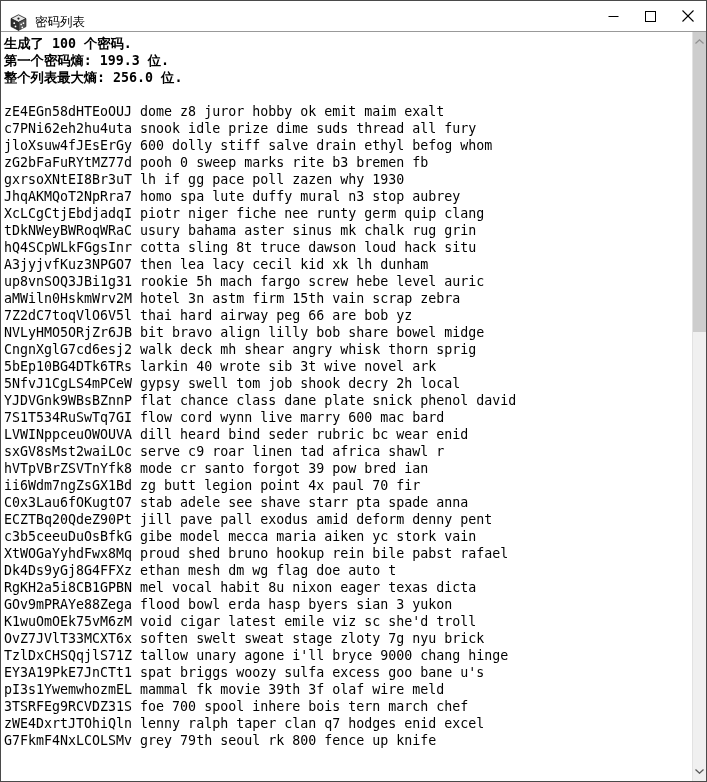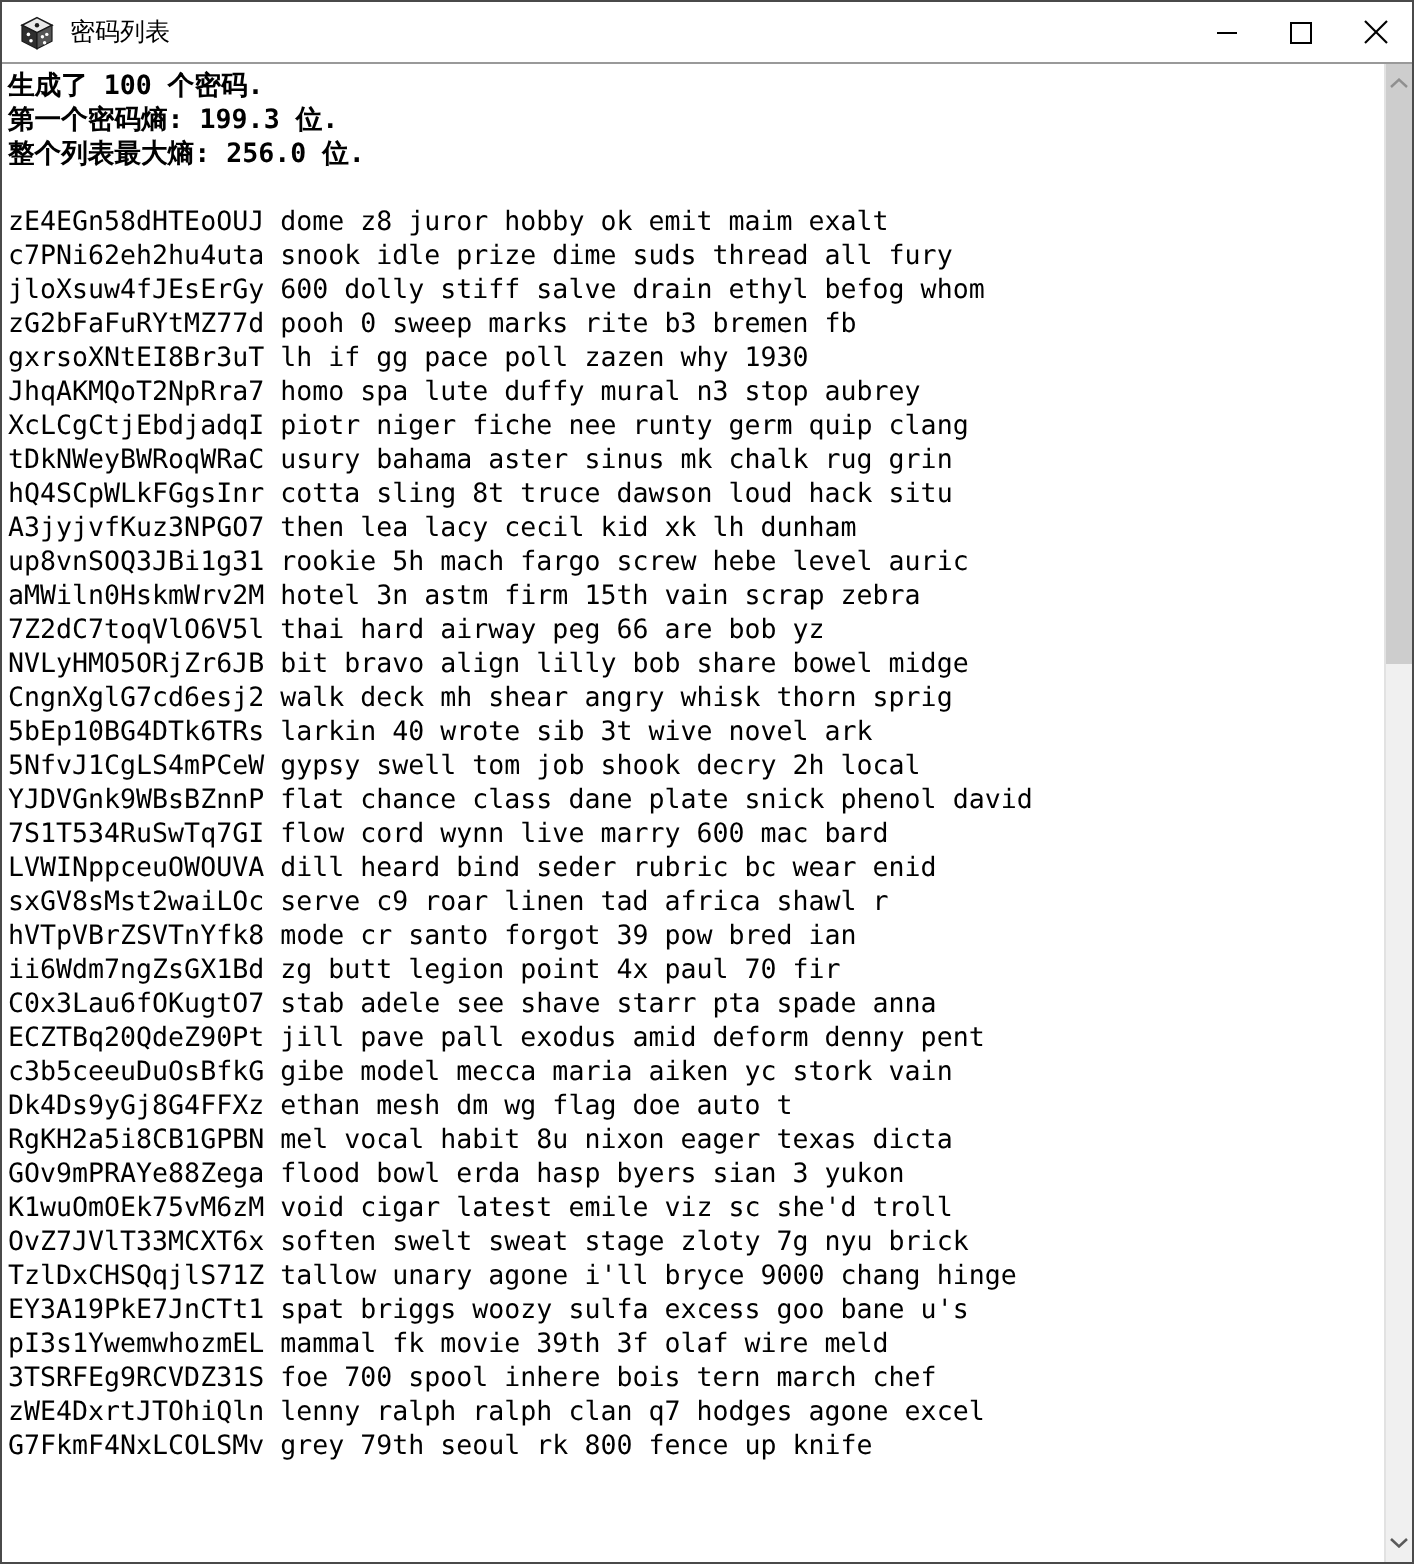--- a/index.html
+++ b/index.html
@@ -11,21 +11,21 @@
     width: 707px; height: 782px;
     border: 1px solid #4a4a4a;
     background: #ffffff;
     display: flex; flex-direction: column;
   }
 
   
   .titlebar {
     height: 30px;
     background: #ffffff;
-    display: flex; align-items: center;
+    display: flex; align-items: flex-end;
     flex: 0 0 auto;
     position: relative;
   }
   .app-icon { margin-left: 9px; width: 17px; height: 17px; flex: 0 0 auto; }
   .title-text {
     margin-left: 8px;
     font-family: "DejaVu Sans", "Liberation Sans", sans-serif;
     font-size: 12.5px; color: #000000;
     white-space: nowrap;
   }
@@ -150,30 +150,31 @@
           <div class="line password-line">5NfvJ1CgLS4mPCeW gypsy swell tom job shook decry 2h local</div>
           <div class="line password-line">YJDVGnk9WBsBZnnP flat chance class dane plate snick phenol david</div>
           <div class="line password-line">7S1T534RuSwTq7GI flow cord wynn live marry 600 mac bard</div>
           <div class="line password-line">LVWINppceuOWOUVA dill heard bind seder rubric bc wear enid</div>
           <div class="line password-line">sxGV8sMst2waiLOc serve c9 roar linen tad africa shawl r</div>
           <div class="line password-line">hVTpVBrZSVTnYfk8 mode cr santo forgot 39 pow bred ian</div>
           <div class="line password-line">ii6Wdm7ngZsGX1Bd zg butt legion point 4x paul 70 fir</div>
           <div class="line password-line">C0x3Lau6fOKugtO7 stab adele see shave starr pta spade anna</div>
           <div class="line password-line">ECZTBq20QdeZ90Pt jill pave pall exodus amid deform denny pent</div>
           <div class="line password-line">c3b5ceeuDuOsBfkG gibe model mecca maria aiken yc stork vain</div>
+          <div class="line password-line">XtWOGaYyhdFwx8Mq proud shed bruno hookup rein bile pabst rafael</div>
           <div class="line password-line">Dk4Ds9yGj8G4FFXz ethan mesh dm wg flag doe auto t</div>
           <div class="line password-line">RgKH2a5i8CB1GPBN mel vocal habit 8u nixon eager texas dicta</div>
           <div class="line password-line">GOv9mPRAYe88Zega flood bowl erda hasp byers sian 3 yukon</div>
           <div class="line password-line">K1wuOmOEk75vM6zM void cigar latest emile viz sc she'd troll</div>
           <div class="line password-line">OvZ7JVlT33MCXT6x soften swelt sweat stage zloty 7g nyu brick</div>
           <div class="line password-line">TzlDxCHSQqjlS71Z tallow unary agone i'll bryce 9000 chang hinge</div>
           <div class="line password-line">EY3A19PkE7JnCTt1 spat briggs woozy sulfa excess goo bane u's</div>
           <div class="line password-line">pI3s1YwemwhozmEL mammal fk movie 39th 3f olaf wire meld</div>
           <div class="line password-line">3TSRFEg9RCVDZ31S foe 700 spool inhere bois tern march chef</div>
-          <div class="line password-line">zWE4DxrtJTOhiQln lenny ralph ralph clan q7 hodges agone excel</div>
+          <div class="line password-line">zWE4DxrtJTOhiQln lenny ralph taper clan q7 hodges enid excel</div>
           <div class="line password-line">G7FkmF4NxLCOLSMv grey 79th seoul rk 800 fence up knife</div>
         </div>
     </div>
 
     <div class="scrollbar" style="background: rgb(240, 240, 240);">
       <div class="scroll-thumb" style="background: rgb(205, 205, 205);"></div>
       <div class="scroll-up-btn">
         <svg width="9" height="5" viewBox="0 0 9 5">
           <polyline points="0.5,4.5 4.5,0.8 8.5,4.5" fill="none" stroke="#8f8f8f" stroke-width="1.2"></polyline>
         </svg>

